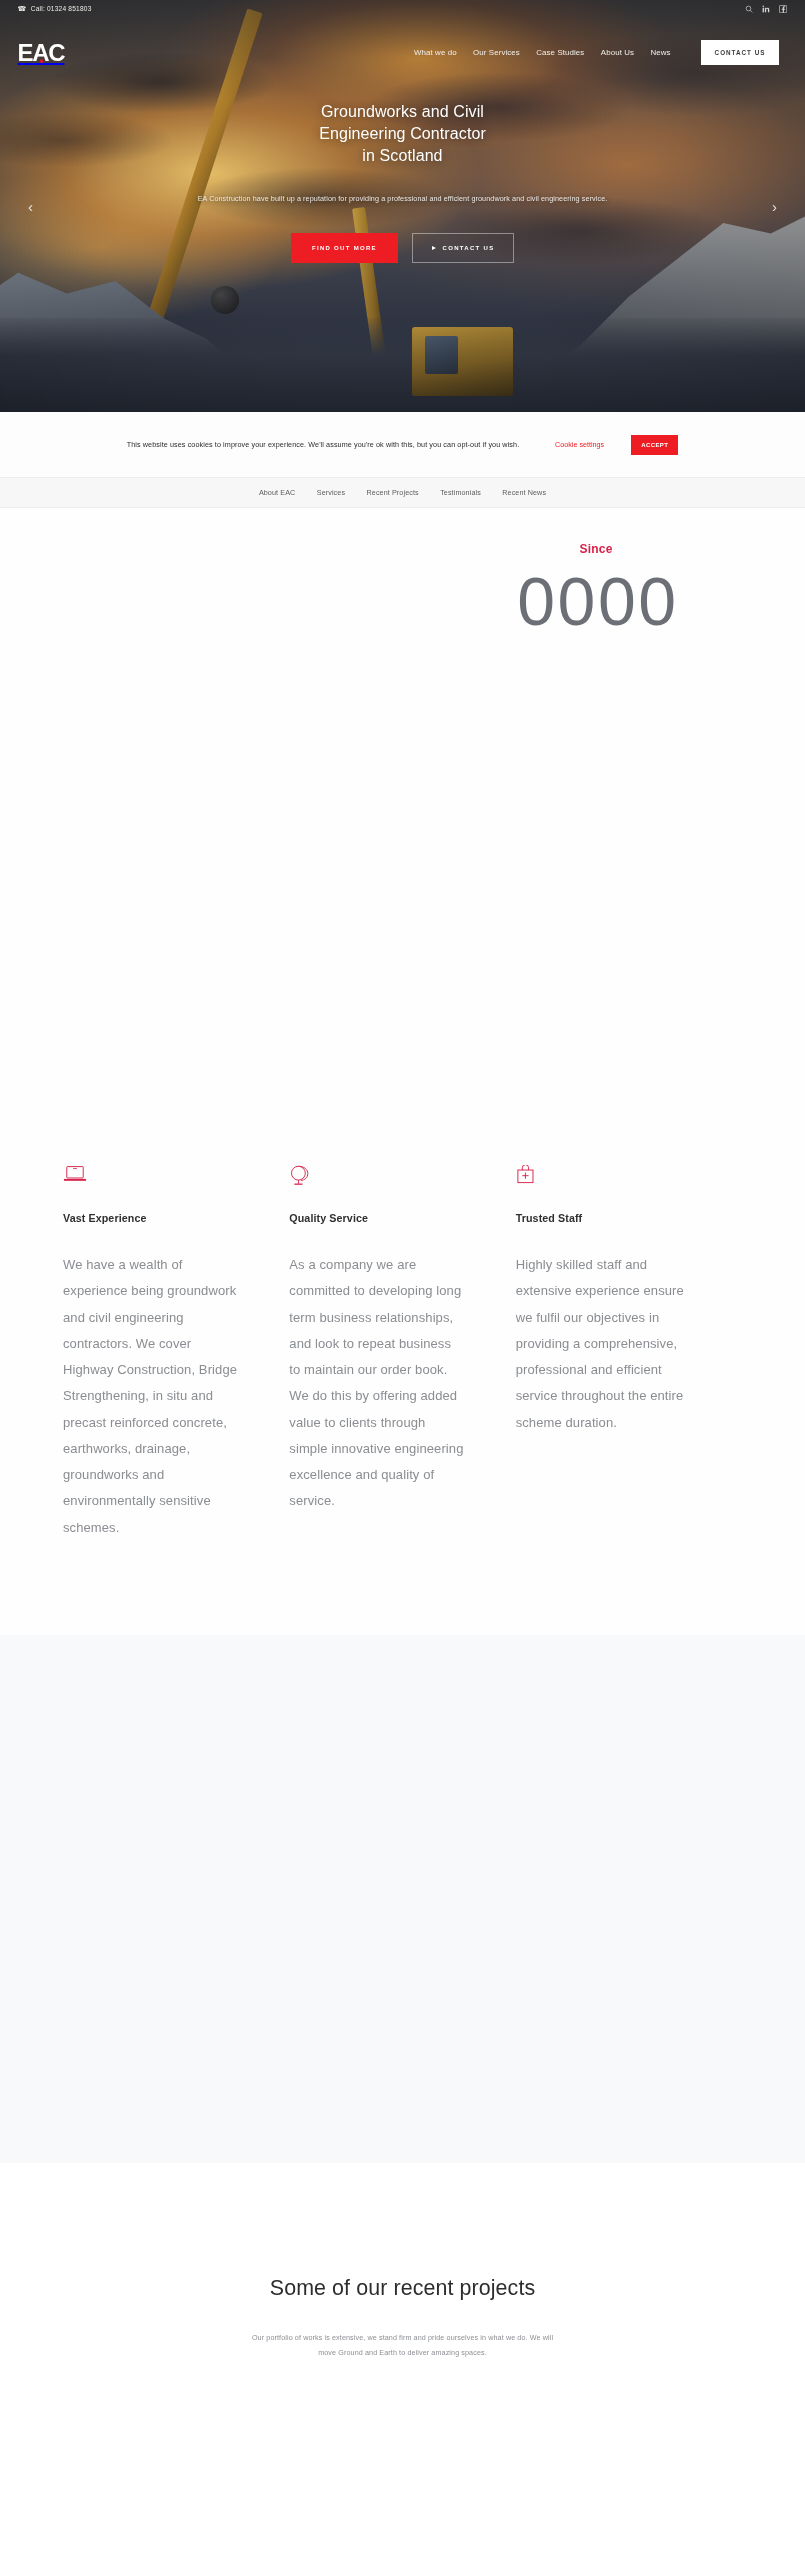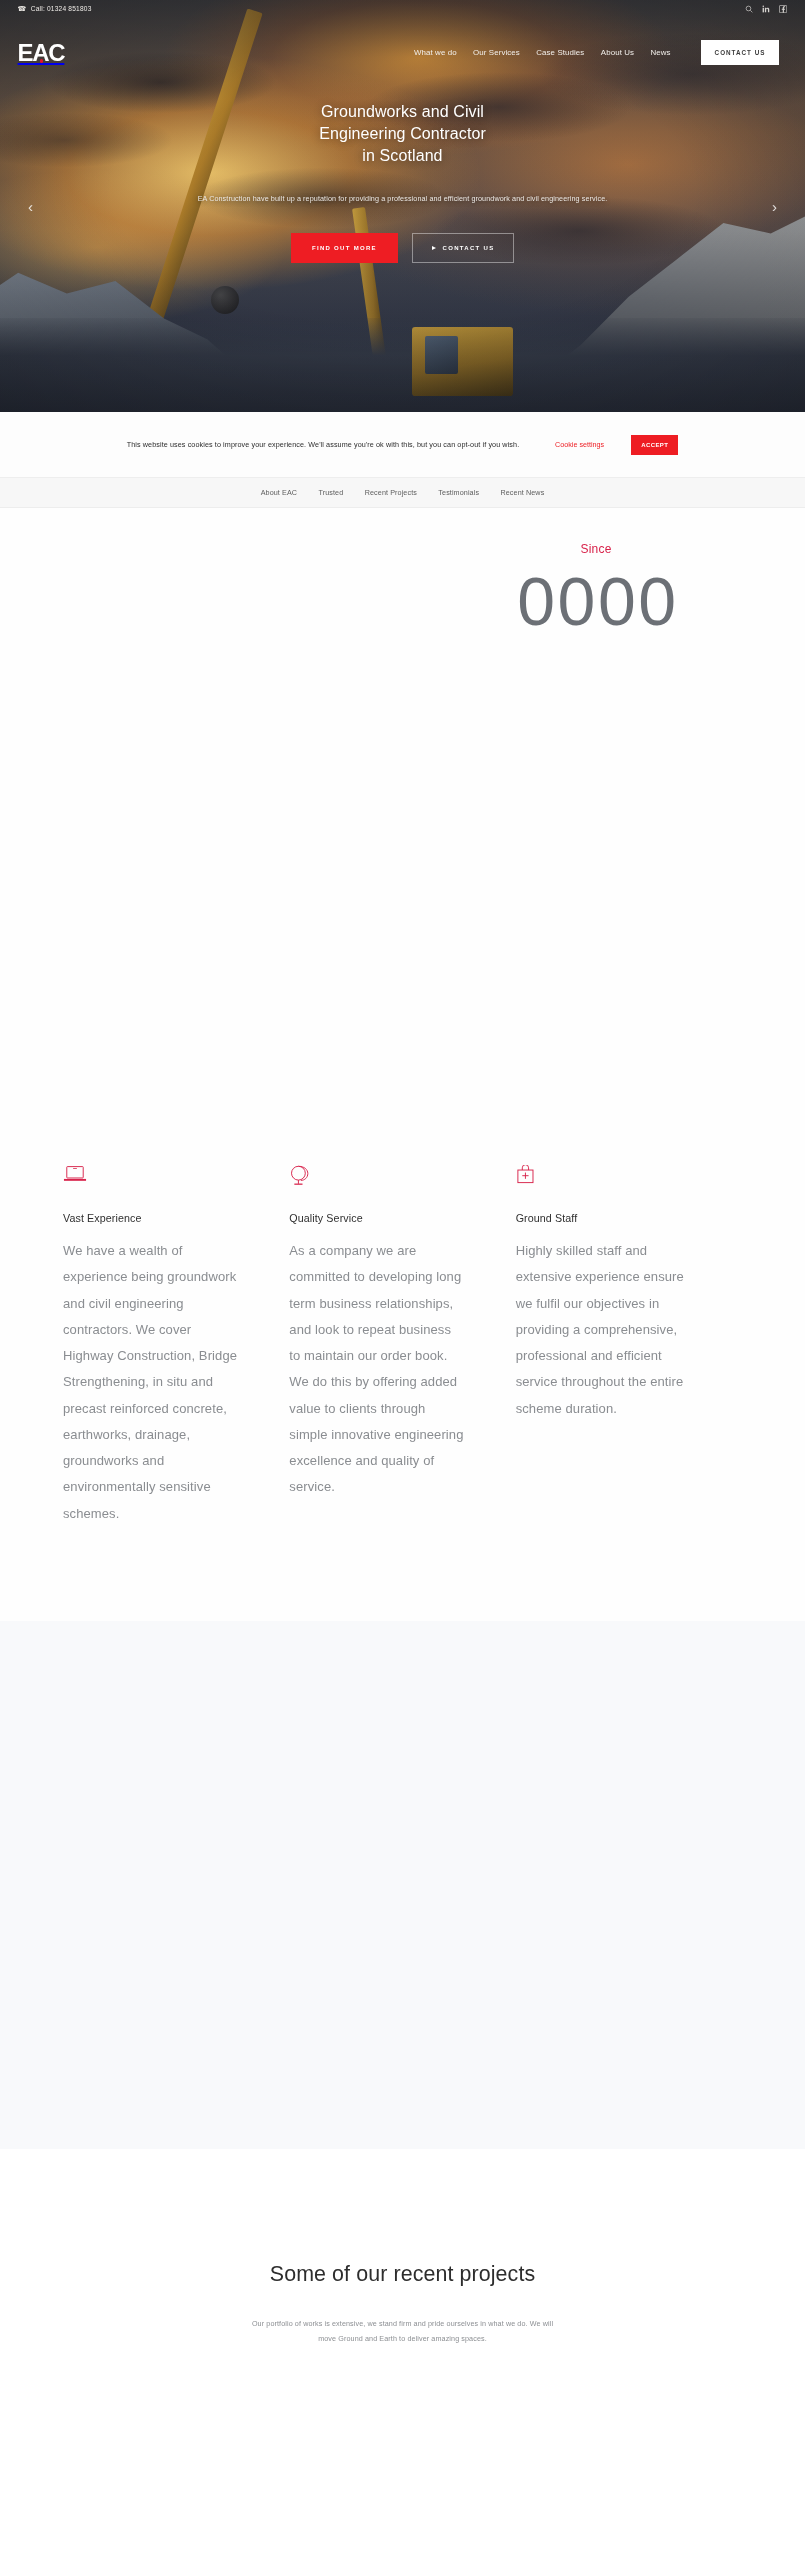--- a/index.html
+++ b/index.html
@@ -210,41 +210,41 @@
   
   .since-section {
     width:805px; height:657px; background:#fefefe;
     position:relative;
   }
   .since-inner {
     position:absolute; right:0; top:34px; width:403px;
     text-align:center; padding-right:15px;
   }
   .since-label {
-    font-size:12px; color:#d8224a; font-weight:400; letter-spacing:0.2px;
+    font-size:12px; color:#d8224a; font-weight:700; letter-spacing:0.2px;
   }
   .since-digits {
     margin-top:11.3px; display:flex; justify-content:center;
     gap:3.8px; color:#6c7076;
   }
   .since-digit {
     font-size:68px; font-weight:400; line-height:1; letter-spacing:-1.3px;
   }
 
   
   .features {
     width:805px; background:#fefefe;
     display:flex; padding:0 63px 94px 63px; gap:0;
   }
   .feature { flex:1; padding-right:50px; }
   .feature-icon { height:28px; margin-bottom:19px; }
   .feature-icon svg { display:block; }
   .feature-title {
-    font-size:10.7px; font-weight:400; color:#2f2f2f;
-    letter-spacing:0.1px; margin-bottom:14px;
+    font-size:10.7px; font-weight:700; color:#2f2f2f;
+    letter-spacing:0.1px; margin-bottom:28px;
   }
   .feature-body {
     font-size:13px; color:#8a8d91; line-height:2.02; letter-spacing:0.1px;
   }
 
   
   .gray-band { width:805px; height:528px; background:#f8f9fb; }
 
   
   .projects {
@@ -343,21 +343,21 @@
 </section>
 
 <div class="cookie-bar">
   <span class="cookie-text">This website uses cookies to improve your experience. We'll assume you're ok with this, but you can opt-out if you wish.</span>
   <a class="cookie-settings" href="#">Cookie settings</a>
   <button class="cookie-accept">ACCEPT</button>
 </div>
 
 <nav class="subnav">
   <a class="subnav-link" href="#">About EAC</a>
-  <a class="subnav-link" href="#">Trusted</a>
+  <a class="subnav-link" href="#">Services</a>
   <a class="subnav-link" href="#">Recent Projects</a>
   <a class="subnav-link" href="#">Testimonials</a>
   <a class="subnav-link" href="#">Recent News</a>
 </nav>
 
 <section class="since-section">
   <div class="since-inner">
     <div class="since-label">Since</div>
     <div class="since-digits">
       <span class="since-digit">0</span>
@@ -397,21 +397,21 @@
 
   <div class="feature">
     <div class="feature-icon">
       <svg width="21.4" height="21.4" viewBox="0 0 34 34" fill="none" stroke="#d8224a" stroke-width="1.5">
         <rect x="3" y="8" width="24" height="20"></rect>
         <path d="M10 8 V4.5 A4.5 4.5 0 0 1 20 4.5 V8"></path>
         <line x1="10" y1="17" x2="20" y2="17"></line>
         <line x1="15" y1="12" x2="15" y2="22"></line>
       </svg>
     </div>
-    <h3 class="feature-title">Ground Staff</h3>
+    <h3 class="feature-title">Trusted Staff</h3>
     <p class="feature-body">Highly skilled staff and extensive experience ensure we fulfil our objectives in providing a comprehensive, professional and efficient service throughout the entire scheme duration.</p>
   </div>
 
 </section>
 
 <div class="gray-band"></div>
 
 <section class="projects">
   <h2 class="projects-title">Some of our recent projects</h2>
   <p class="projects-sub">Our portfolio of works is extensive, we stand firm and pride ourselves in what we do. We will move Ground and Earth to deliver amazing spaces.</p>

